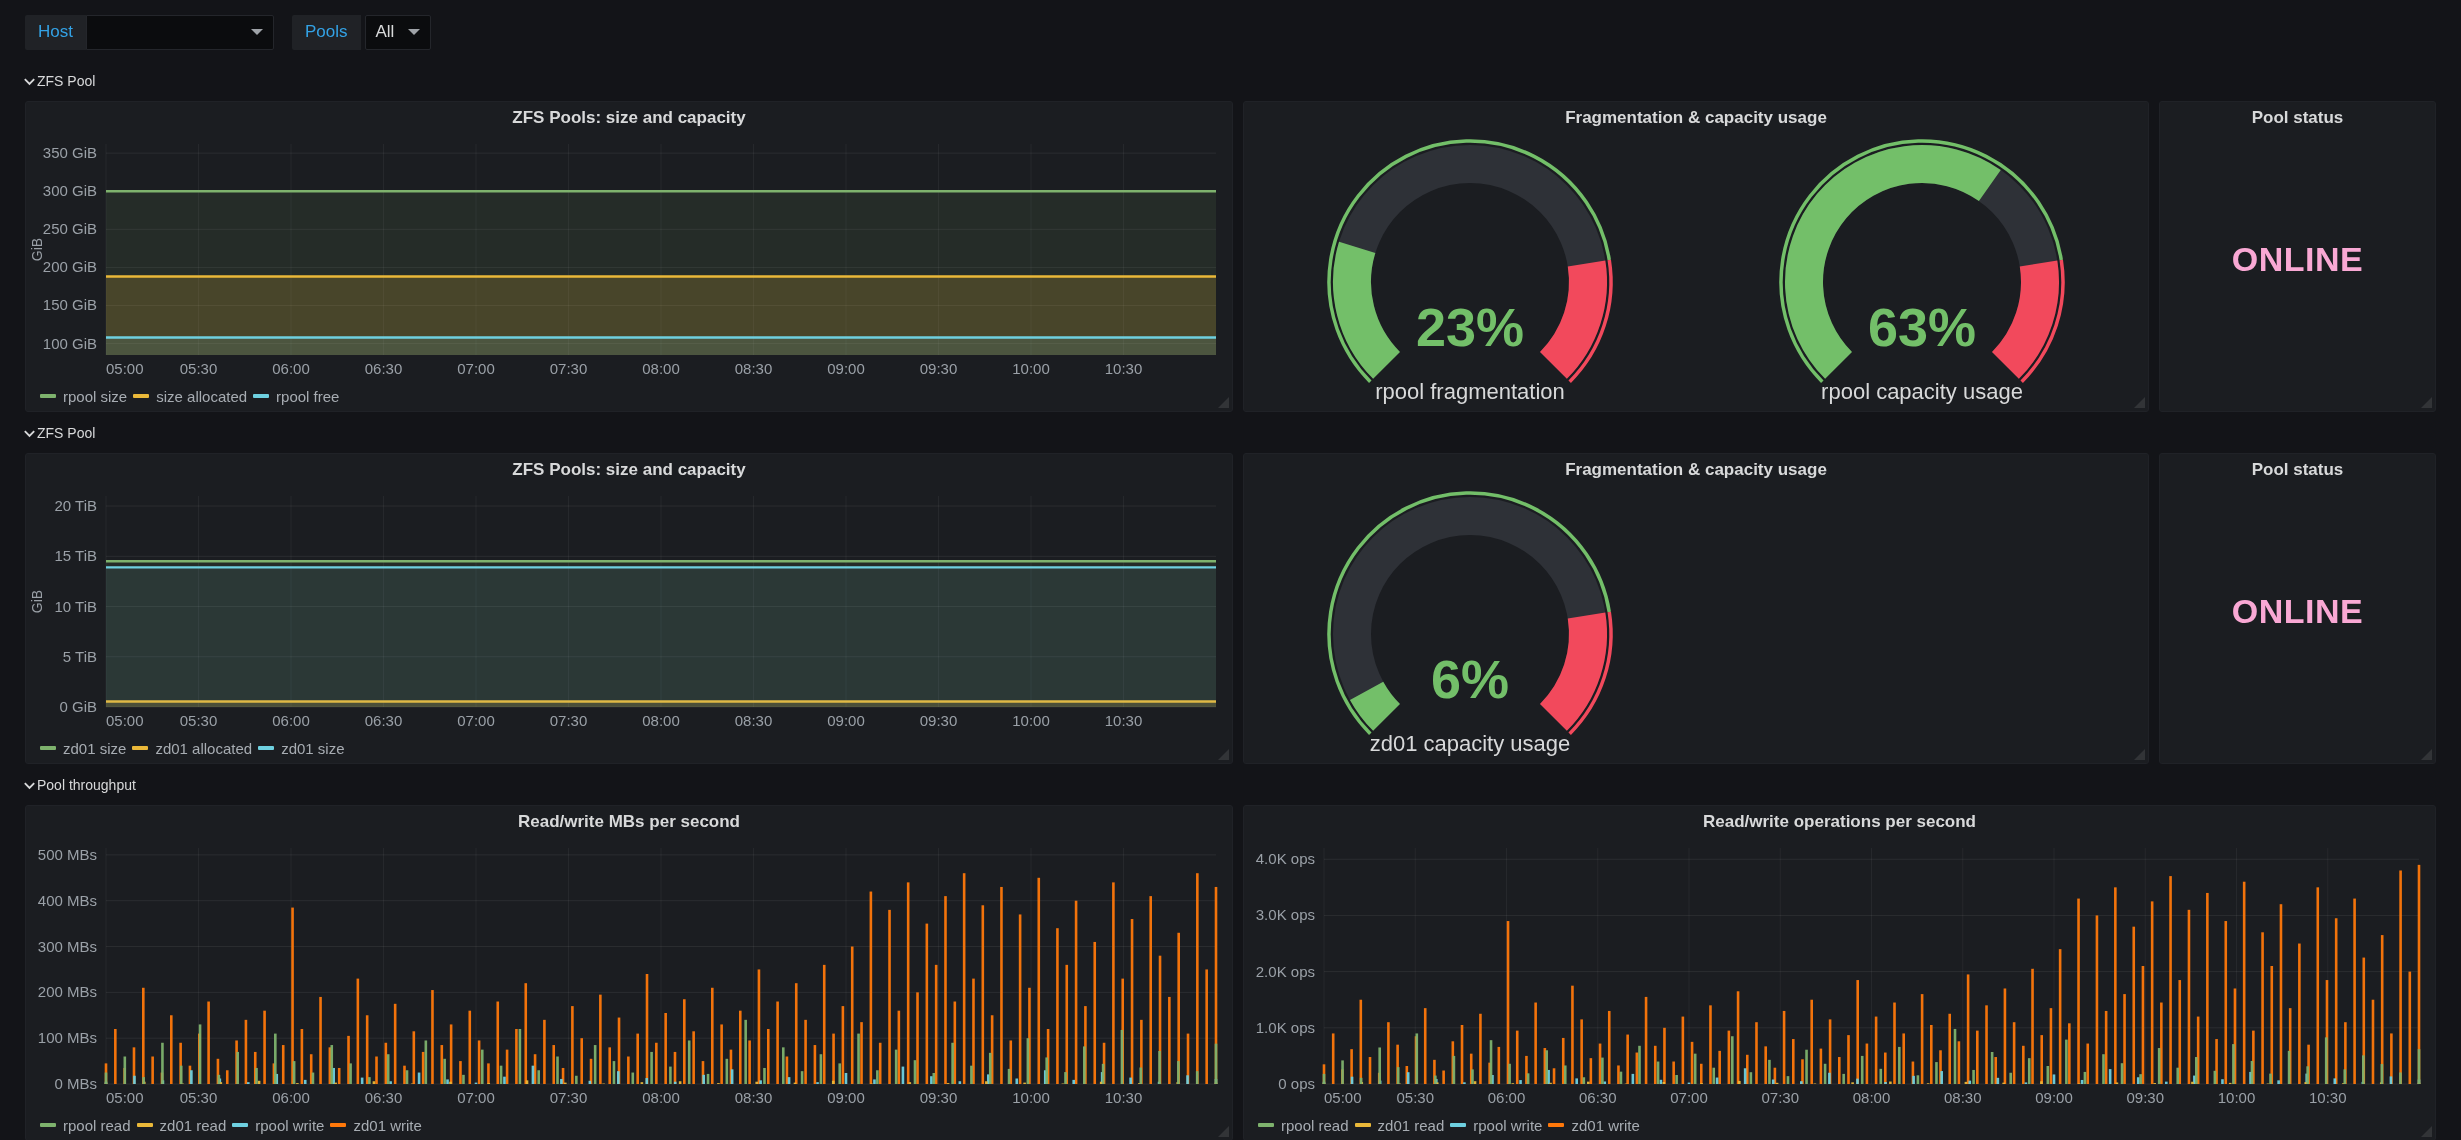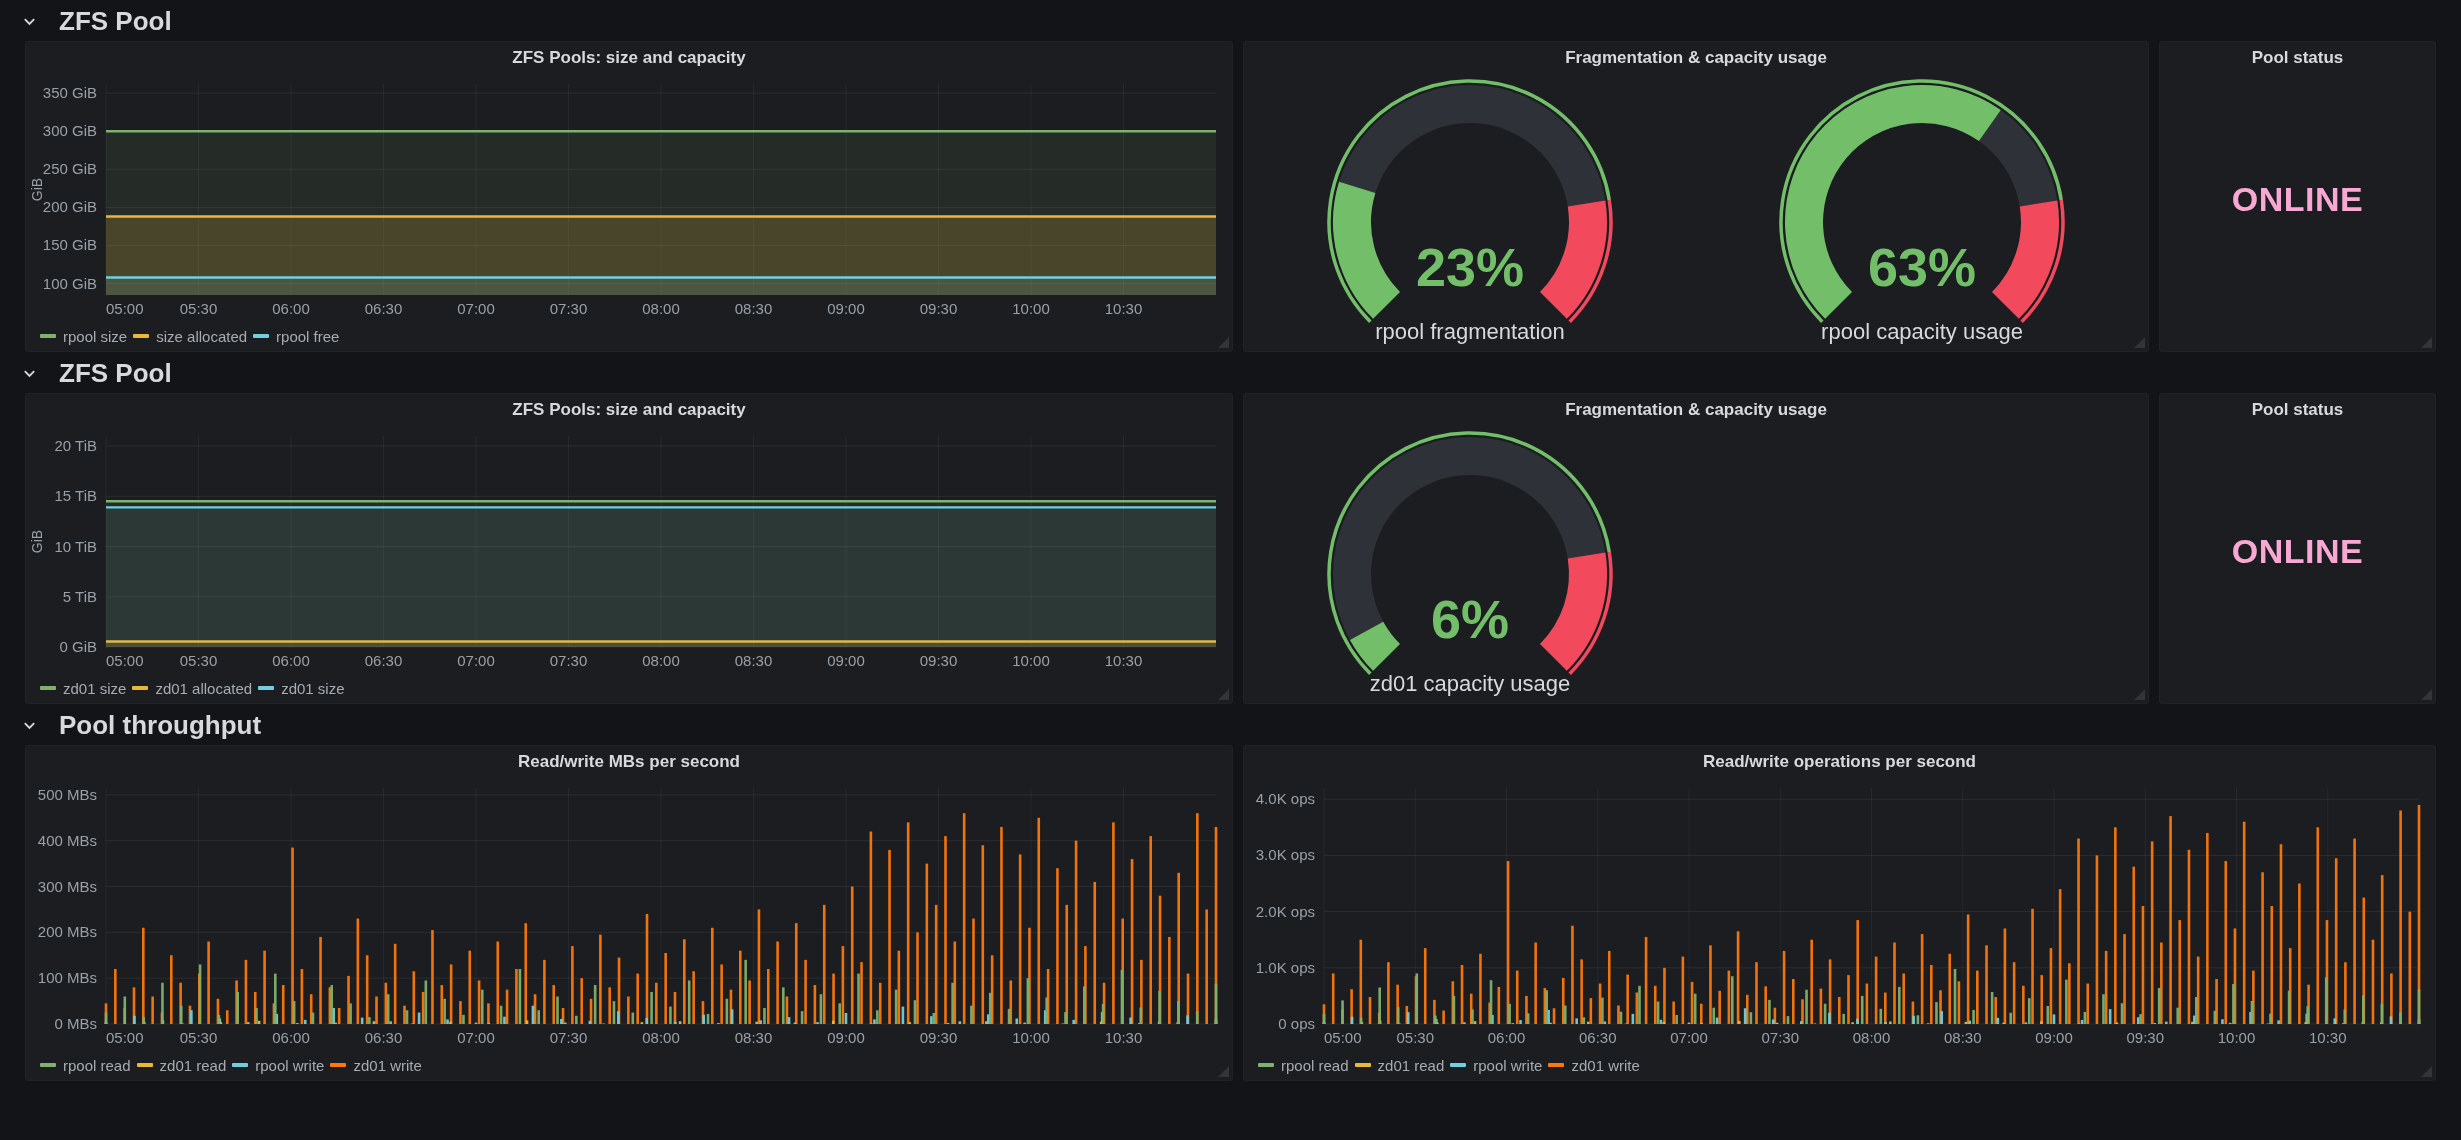--- a/index.html
+++ b/index.html
@@ -12,22 +12,22 @@
   .var-group{display:flex;align-items:stretch;}
   .var-label{background:#202226;color:#33a2e5;font-size:17px;display:flex;align-items:center;
              padding:0 13px;height:35px;border-radius:2px 0 0 2px;}
   .var-select{background:#0b0c0e;border:1px solid #24262b;height:35px;display:flex;align-items:center;
               justify-content:space-between;padding:0 10px;color:#d8d9da;font-size:17px;border-radius:0 2px 2px 0;cursor:pointer;}
   .var-select.host{width:188px;}
   .var-select.pools{width:66px;margin-left:4px;border-radius:2px;}
   .caret{width:0;height:0;border-left:6px solid transparent;border-right:6px solid transparent;border-top:6px solid #9fa3a8;margin-left:8px;}
 
   
-  .section-header{display:flex;align-items:center;gap:22px;padding:8px 0 7px 22px;color:#d8d9da;
-                  font-size:26px;font-weight:700;cursor:pointer;height:41px;}
+  .section-header{display:flex;align-items:center;gap:0;padding:8px 0 7px 22px;color:#d8d9da;
+                  font-size:14px;font-weight:400;cursor:pointer;height:41px;}
 
   
   .row{display:flex;gap:10px;padding:0 25px;}
   .panel{background:#1b1d21;border:1px solid #202227;border-radius:3px;position:relative;
          display:flex;flex-direction:column;}
   .panel::after{content:'';position:absolute;right:3px;bottom:3px;width:0;height:0;
                 border-left:11px solid transparent;border-bottom:11px solid rgba(255,255,255,0.10);}
   .panel-title{height:32px;flex:none;display:flex;align-items:center;justify-content:center;
                font-size:17px;font-weight:700;color:#d8d9da;cursor:pointer;}
   .h1{height:311px;} .h3{height:336px;}
@@ -46,20 +46,36 @@
   .gauge svg{position:absolute;left:0;top:0;}
 
   .status-value{flex:1;display:flex;align-items:center;justify-content:center;
                 font-size:34px;font-weight:700;letter-spacing:0.5px;color:#f9a8d4;padding-bottom:26px;}
 </style>
 </head>
 <body>
 
 <div class="dashboard">
 
+  <div class="topbar">
+    <div class="var-group">
+      <span class="var-label">Host</span>
+      <div class="var-select host">
+        <span></span>
+        <span class="caret"></span>
+      </div>
+    </div>
+    <div class="var-group">
+      <span class="var-label">Pools</span>
+      <div class="var-select pools">
+        <span>All</span>
+        <span class="caret"></span>
+      </div>
+    </div>
+  </div>
 
   <div class="section-header">
     <svg width="15" height="15" viewBox="0 0 16 16">
         <path d="M3 5.5 L8 10.5 L13 5.5" stroke="#d8d9da" stroke-width="2" fill="none"></path>
       </svg>
     <span>ZFS Pool</span>
   </div>
 
   <div class="row">
     <div class="panel w-chart h1">

